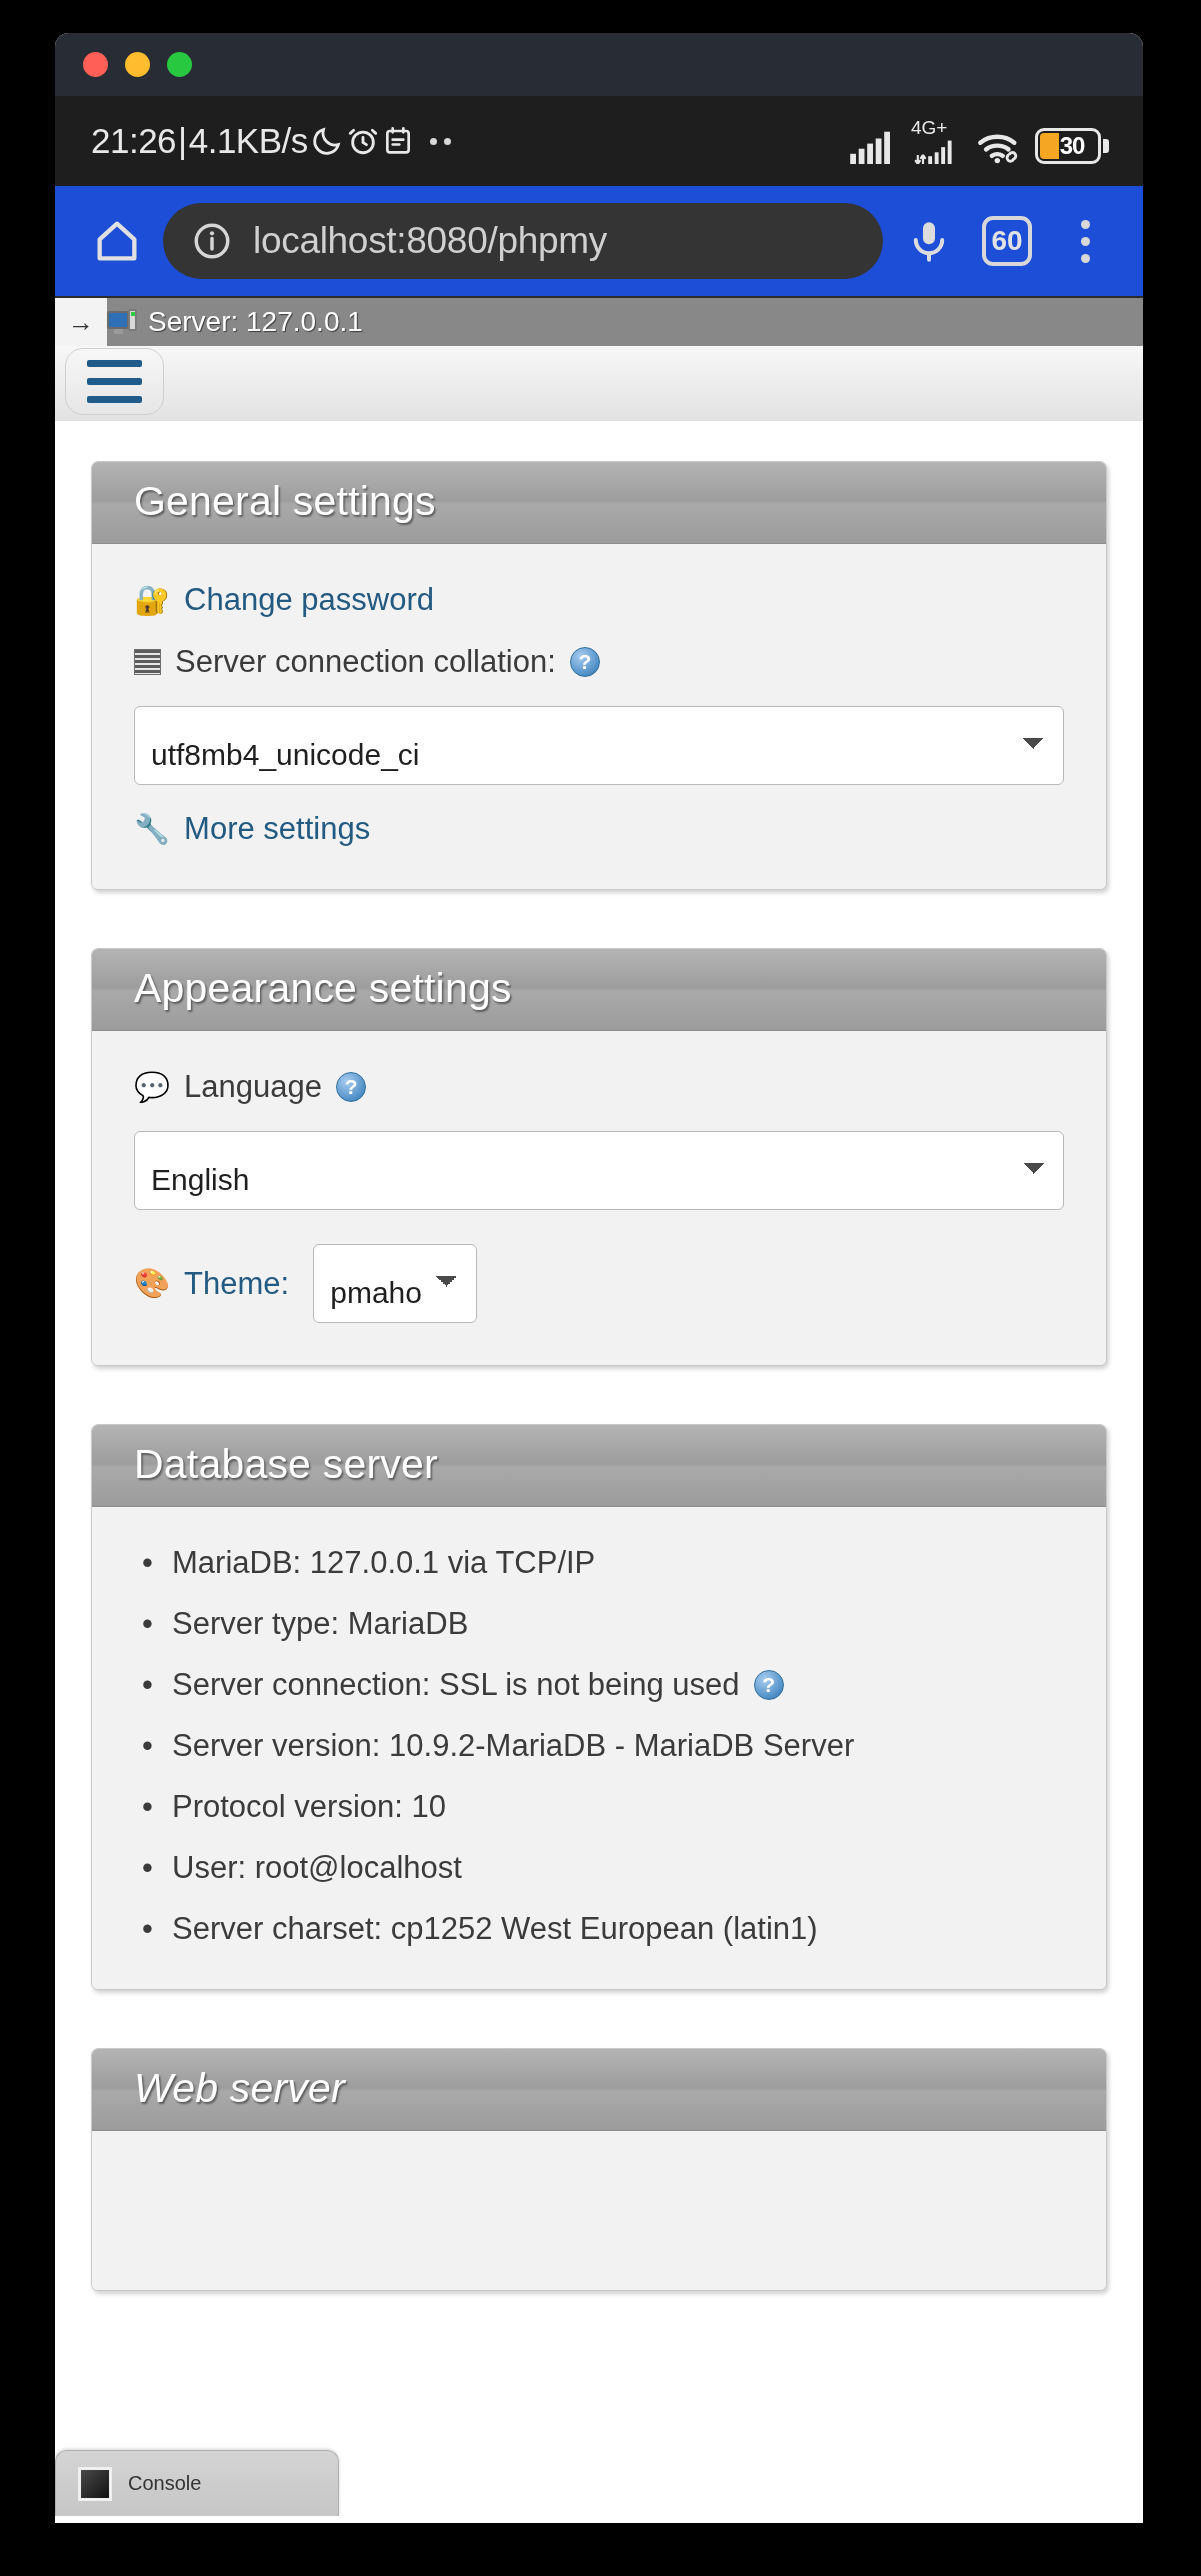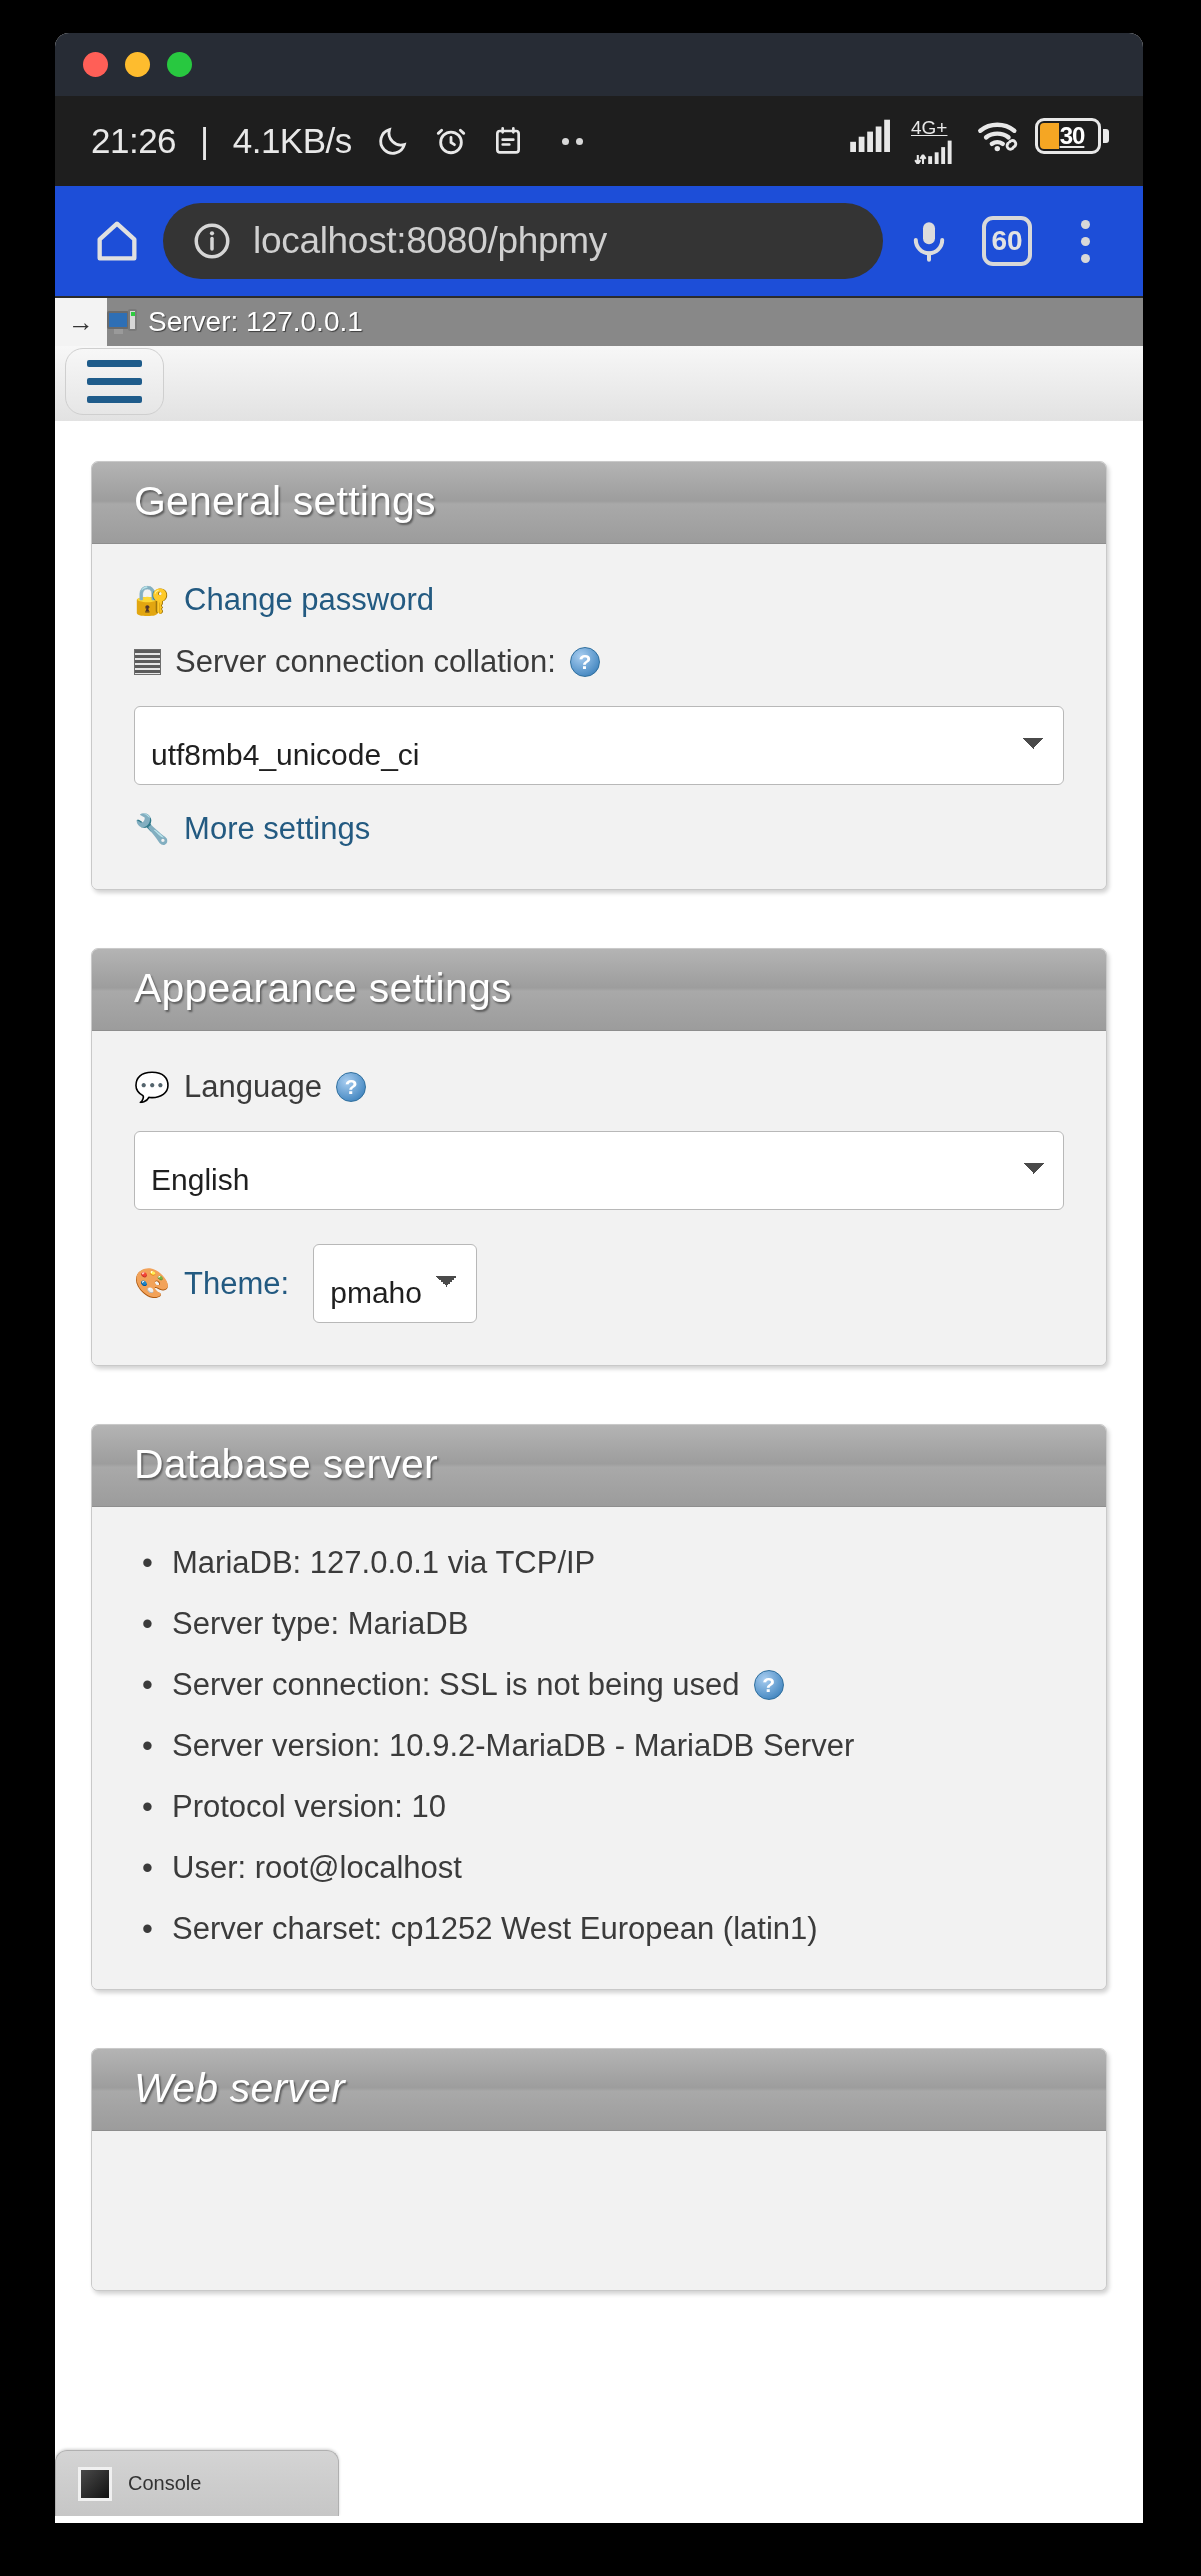--- a/index.html
+++ b/index.html
@@ -51,31 +51,30 @@
     background: #1e1e1e;
     display: flex;
     align-items: center;
     justify-content: space-between;
     padding: 0 34px 0 36px;
     color: #e8e8e8;
   }
   .status-left {
     display: flex;
     align-items: center;
-    gap: 24px;
+    gap: 2px;
     font-size: 35px;
     letter-spacing: -0.5px;
     white-space: nowrap;
   }
   .status-left .clock { font-weight: 400; }
   .status-right {
     display: flex;
-    align-items: flex-start;
+    align-items: flex-end;
     gap: 11px;
-    text-decoration: underline;
   }
   .sb-ico { display: flex; align-items: center; }
   .dots-more {
     display: inline-flex; gap: 7px; align-items: center; margin-left: 14px;
   }
   .dots-more i { width: 7px; height: 7px; border-radius: 50%; background: #d8d8d8; display:block; }
 
   .battery {
     display: inline-flex;
     align-items: center;

